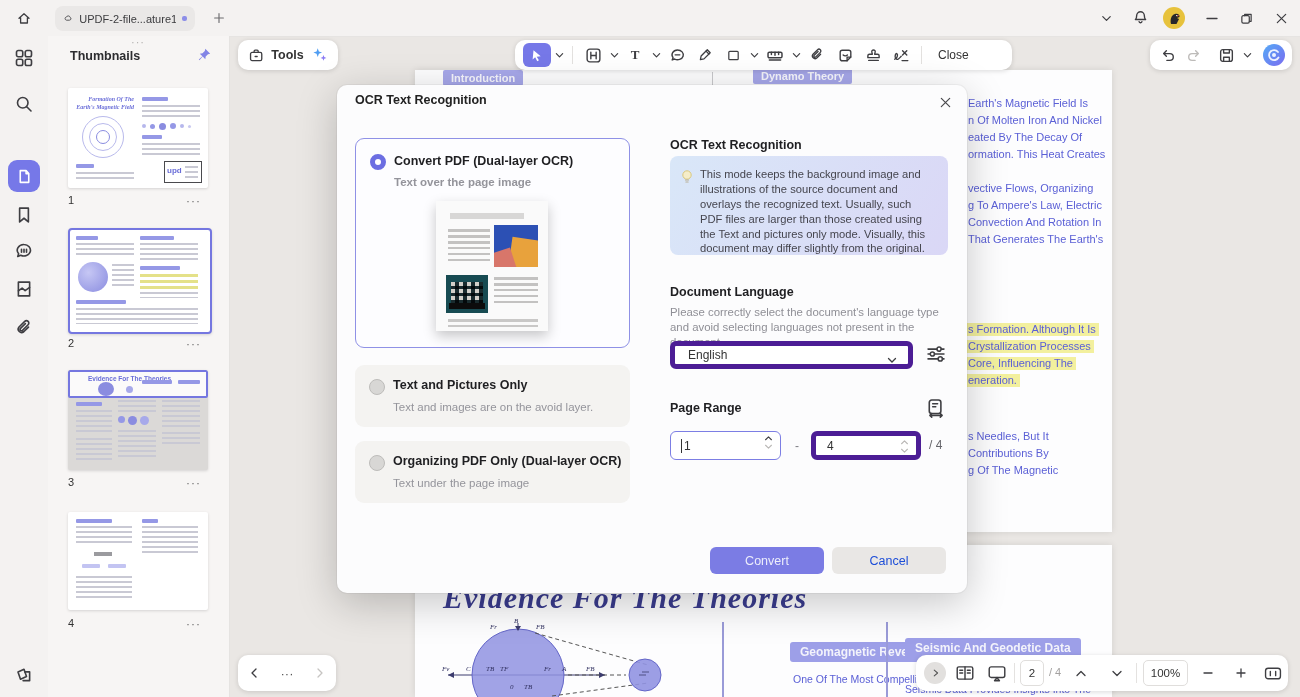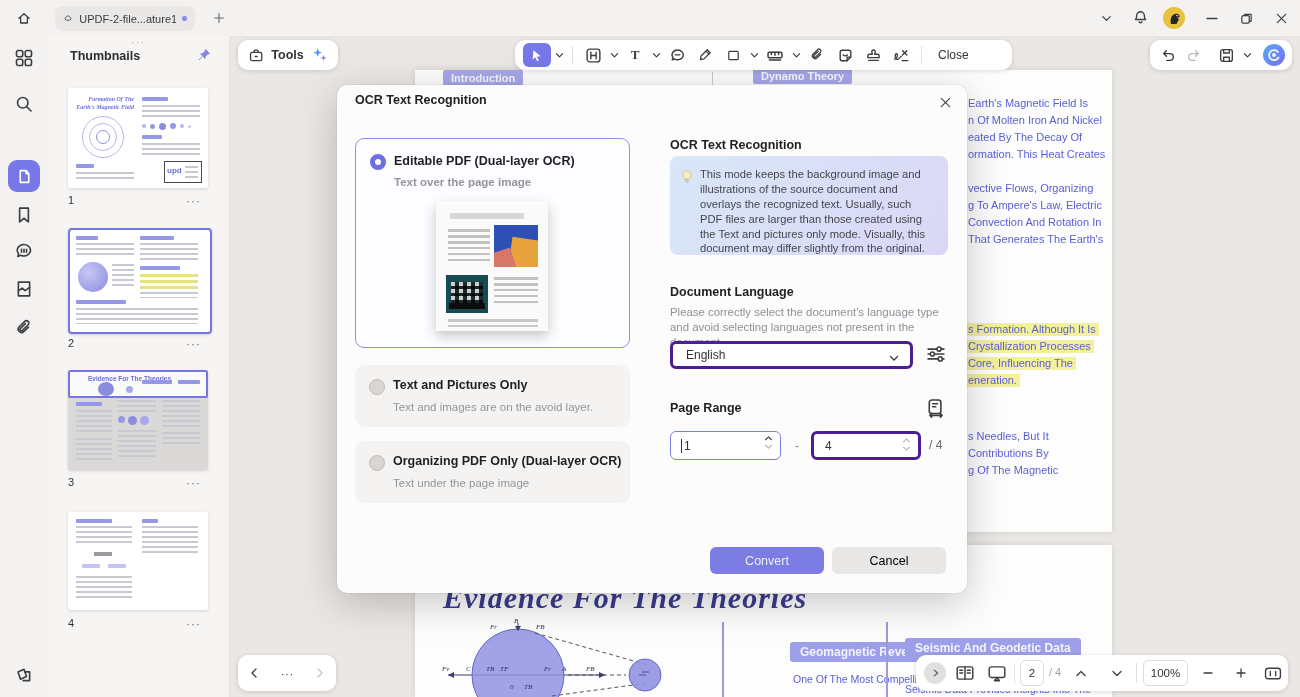--- a/index.html
+++ b/index.html
@@ -70,27 +70,27 @@
   .card.plain{background:#f4f3f1;}
   .radio-on{position:absolute;left:14px;width:16px;height:16px;border-radius:50%;border:5px solid #6c6ee2;background:#fff;box-sizing:border-box;}
   .radio-off{position:absolute;left:14px;width:16px;height:16px;border-radius:50%;background:#d8d7d5;border:1px solid #bdbcba;box-sizing:border-box;}
   .opt-label{position:absolute;left:38px;font-size:12.5px;font-weight:700;color:#1f1f22;white-space:nowrap;}
   .opt-desc{position:absolute;left:38px;font-size:11.5px;color:#94949b;white-space:nowrap;}
   .rh{position:absolute;left:333px;font-size:12.5px;font-weight:700;color:#1f1f22;}
   .info{position:absolute;left:333px;top:71px;width:278px;height:99px;border-radius:8px;box-sizing:border-box;
         background:linear-gradient(120deg,#d9e7f8,#dad7f6);padding:11px 12px 0 30px;}
   .info-txt{font-size:11.2px;line-height:1.33;color:#45454e;}
   .sub{position:absolute;left:333px;font-size:11.4px;line-height:1.3;color:#8f8f96;width:282px;}
-  .field{position:absolute;background:#fff;border:3px solid #4c1d95;border-radius:6px;box-sizing:border-box;
+  .field{position:absolute;background:#fff;border:5px solid #4c1d95;border-radius:6px;box-sizing:border-box;
          display:flex;align-items:center;font-size:12px;color:#333;cursor:pointer;}
   .spin{position:absolute;right:7px;top:4px;display:flex;flex-direction:column;gap:3px;}
   .btn{position:absolute;top:462px;width:114px;height:27px;border-radius:6px;display:flex;align-items:center;justify-content:center;
        font-size:12.5px;cursor:pointer;}
   .btn.primary{background:#7b7ce4;color:#ecedfb;}
-  .btn.ghost{background:#e9e7e5;color:#000000;}
+  .btn.ghost{background:#e9e7e5;color:#1d4ed8;}
   
   .illus{position:absolute;left:76px;top:60px;width:122px;height:138px;}
   .ipage{position:absolute;left:4px;top:2px;width:112px;height:130px;background:#fafafa;
          box-shadow:0 5px 12px rgba(0,0,0,.22);}
   .caret{display:inline-block;width:1px;height:14px;background:#333;margin-right:2px;}
 </style>
 </head>
 <body>
 
 <div class="app">
@@ -561,21 +561,21 @@
   <div class="dialog">
     <div class="dlg-title">OCR Text Recognition</div>
     <div class="dlg-x">
       <svg width="13" height="13" viewBox="0 0 14 14" class="ic" style="stroke:#4a4a4e;">
           <path d="M2.5 2.5l9 9M11.5 2.5l-9 9"></path>
         </svg>
     </div>
 
     <div class="card sel" style="top:53px;height:210px;">
       <div class="radio-on" style="top:15px;"></div>
-      <div class="opt-label" style="top:15px;">Editable PDF (Dual-layer OCR)</div>
+      <div class="opt-label" style="top:15px;">Convert PDF (Dual-layer OCR)</div>
       <div class="opt-desc" style="top:37px;font-weight:bold;">Text over the page image</div>
       <div class="illus">
         <div class="ipage">
           <div class="abs" style="left:14px;top:12px;width:74px;height:6px;background:#d8d7d6;"></div>
           <div class="tl" style="left:12px;top:28px;width:42px;height:34px;background:repeating-linear-gradient(#c3c2c1 0 2.5px,transparent 2.5px 6px);"></div>
           <div class="abs" style="left:58px;top:24px;width:44px;height:42px;background:#2c50b4;overflow:hidden;">
             <div class="abs" style="left:16px;top:14px;width:34px;height:34px;background:#e8a23c;transform:rotate(8deg);"></div>
             <div class="abs" style="left:-6px;top:26px;width:26px;height:22px;background:#d8766a;transform:rotate(-18deg);"></div>
           </div>
           <div class="abs" style="left:10px;top:74px;width:42px;height:38px;background:#174b52;overflow:hidden;">

